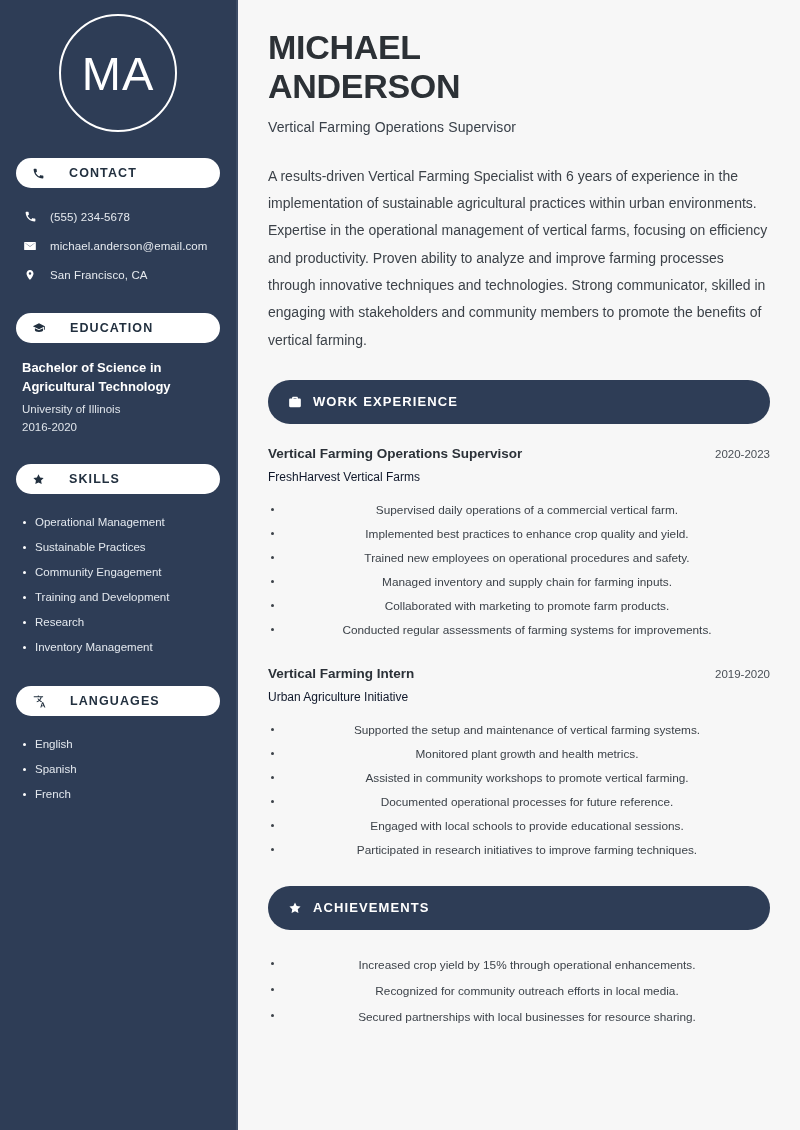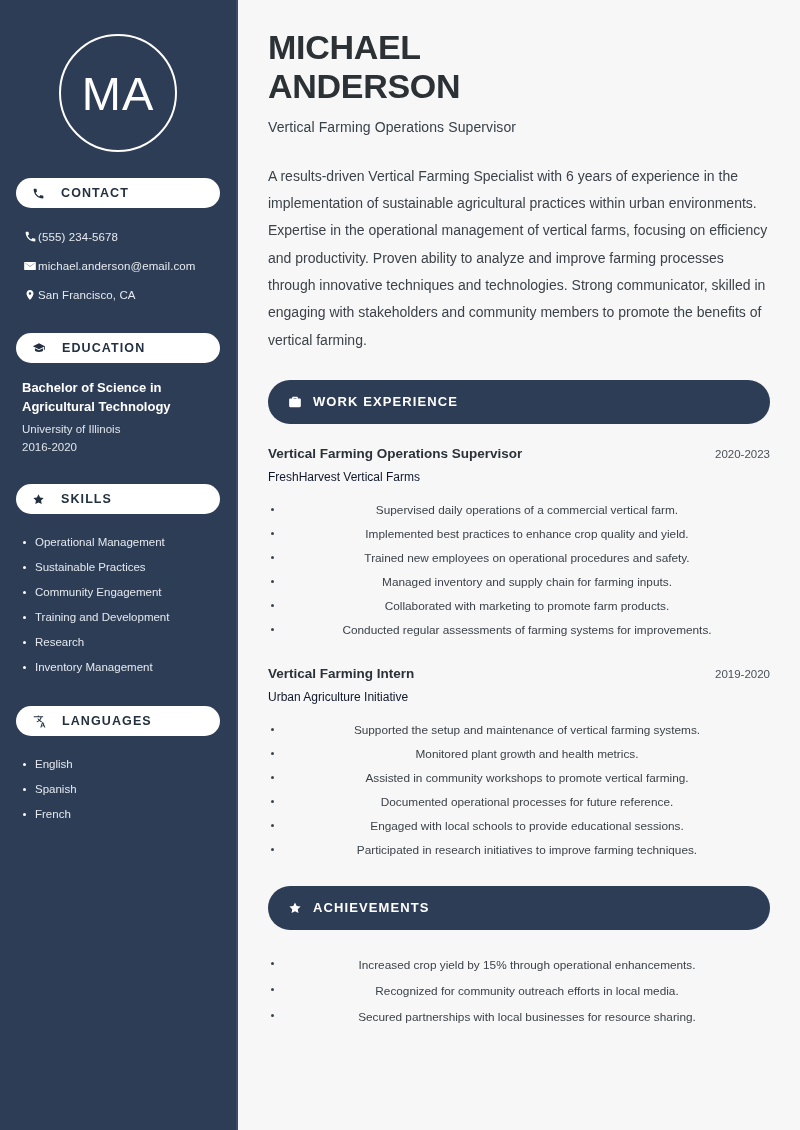--- a/index.html
+++ b/index.html
@@ -23,21 +23,21 @@
     width: 238px;
     min-width: 238px;
     background: #2e3d56;
     color: #ffffff;
     padding: 0 16px;
     border-right: 2px solid #3d4c66;
   }
   .avatar-wrap {
     display: flex;
     justify-content: center;
-    padding-top: 34px;
+    padding-top: 14px;
     padding-bottom: 26px;
   }
   .avatar {
     width: 118px;
     height: 118px;
     border: 2px solid #ffffff;
     border-radius: 50%;
     display: flex;
     align-items: center;
     justify-content: center;
@@ -47,34 +47,35 @@
     letter-spacing: 1px;
   }
 
   .side-pill {
     background: #ffffff;
     color: #22303f;
     border-radius: 999px;
     height: 30px;
     display: flex;
     align-items: center;
-    gap: 16px;
+    gap: 24px;
     padding: 0 16px;
     margin-bottom: 16px;
     font-size: 12.5px;
     font-weight: 700;
     letter-spacing: 1.1px;
   }
   .side-pill .pill-icon { display: flex; align-items: center; }
   .side-pill svg { display: block; }
 
   .contact-list { margin-bottom: 26px; }
   .contact-row {
     display: flex;
     align-items: center;
+    gap: 12px;
     padding: 0 6px;
     height: 25px;
     margin-bottom: 4px;
   }
   .contact-row .c-icon { width: 16px; display: flex; justify-content: center; }
   .contact-row .c-text {
     font-size: 11.5px;
     color: #e6eaef;
     letter-spacing: .1px;
   }

